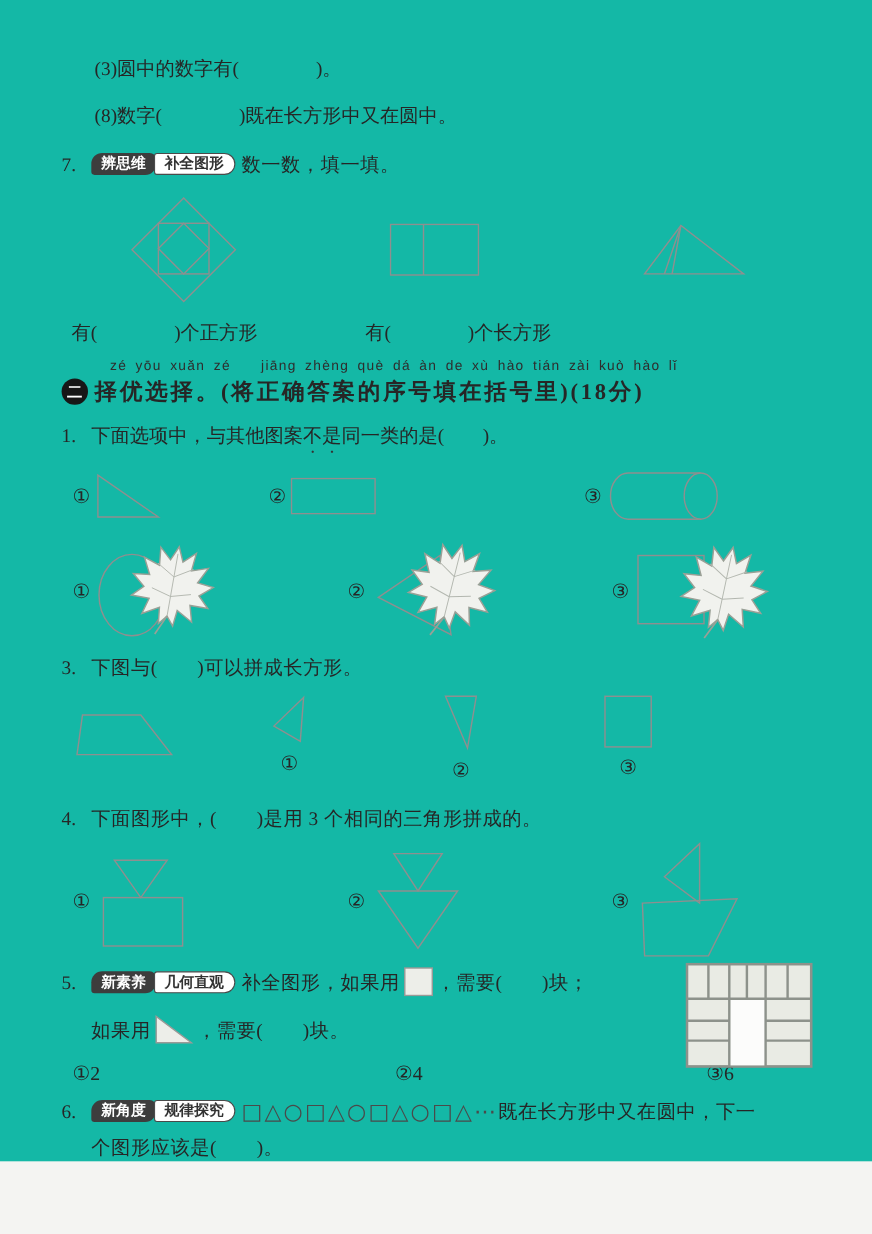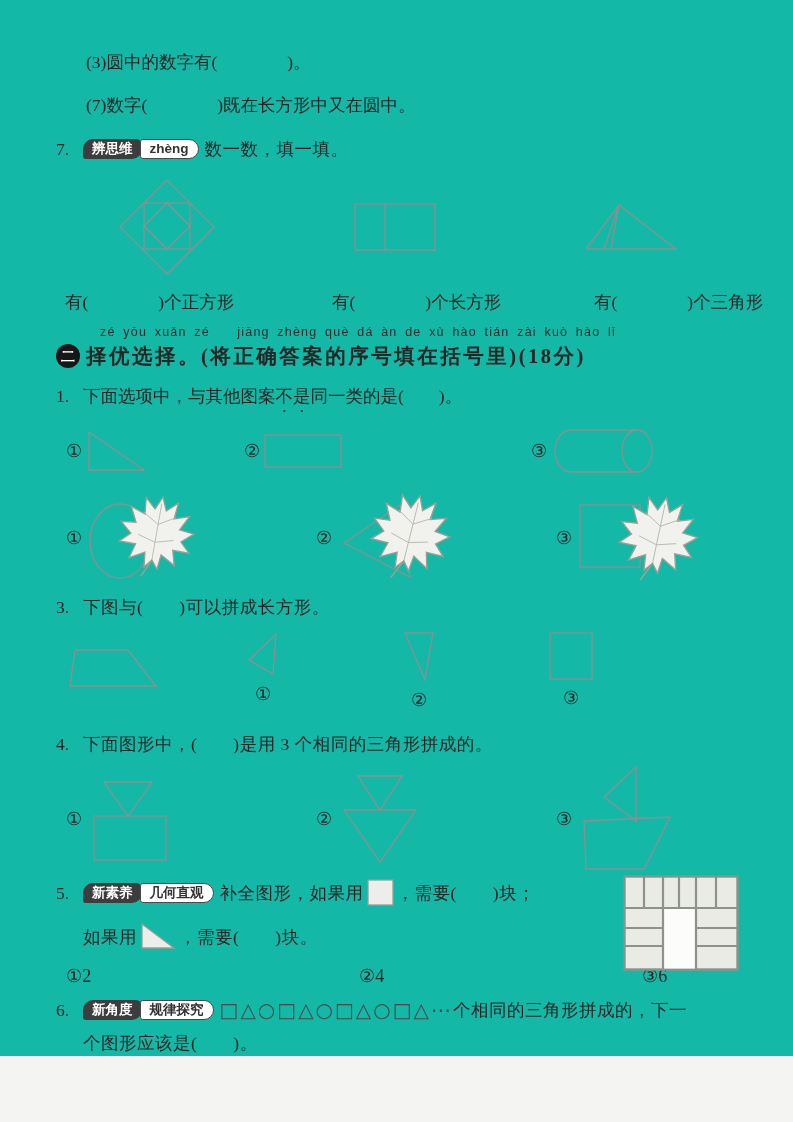--- a/index.html
+++ b/index.html
@@ -92,45 +92,44 @@
       <path d="M50,6 L57,22 L70,10 L68,30 L86,24 L77,42 L95,44 L81,56 L93,68 L73,68 L78,86 L60,76 L58,94 L50,84 L42,94 L40,76 L22,86 L27,68 L7,68 L19,56 L5,44 L23,42 L14,24 L32,30 L30,10 L43,22 Z" fill="#f1f2ee" stroke="#9aa096" stroke-width="1.6"></path>
       <path d="M50,14 L50,84 M50,40 L30,28 M50,40 L70,28 M50,62 L28,56 M50,62 L72,56" fill="none" stroke="#b3b7af" stroke-width="1"></path>
       <path d="M50,84 L40,106" fill="none" stroke="#9aa096" stroke-width="1.8"></path>
     </g>
   </defs>
 </svg>
 
 <div class="page">
 
   <div class="line topline"><span>(3)圆中的数字有(　　　　)。</span></div>
-  <div class="line topline"><span>(7)数字(　　　　)既在长方形中又在圆中。</span></div>
-
-  <div class="question">
-    <span class="qnum">7.</span><span class="badge-dark">辨思维</span><span class="badge-light">zhèng</span><span class="qtext">数一数，填一填。</span>
+  <div class="line topline"><span>(8)数字(　　　　)既在长方形中又在圆中。</span></div>
+
+  <div class="question">
+    <span class="qnum">7.</span><span class="badge-dark">辨思维</span><span class="badge-light">补全图形</span><span class="qtext">数一数，填一填。</span>
   </div>
   <div class="q7-row">
     <svg class="outline" width="98" height="98" viewBox="0 0 98 98" style="margin-left:62px;">
       <polygon points="49,2 96,49 49,96 2,49"></polygon>
       <rect x="26" y="25" width="46" height="46"></rect>
       <polygon points="49,25 72,48 49,71 26,48"></polygon>
     </svg>
     <svg class="outline" width="82" height="48" viewBox="0 0 82 48" style="margin-left:138px;">
       <rect x="1" y="1" width="80" height="46"></rect>
       <line x1="31" y1="1" x2="31" y2="47"></line>
     </svg>
     <svg class="outline" width="96" height="50" viewBox="0 0 96 50" style="margin-left:148px;">
       <polygon points="35,3 2,47 92,47"></polygon>
       <line x1="35" y1="3" x2="20" y2="47"></line>
       <line x1="35" y1="3" x2="27" y2="47"></line>
     </svg>
   </div>
   <div class="q7-blanks">
     <span>有(　　　　)个正方形</span>
     <span>有(　　　　)个长方形</span>
-    <span>有(　　　　)个三角形</span>
   </div>
 
   <div class="pinyin">zé yōu xuǎn zé　　jiāng zhèng què dá àn de xù hào tián zài kuò hào lǐ</div>
   <div class="section-header">
     <span class="sec-circle">二</span>
     <span class="sec-title">择优选择。(将正确答案的序号填在括号里)(18分)</span>
   </div>
 
   <div class="question">
     <span class="qnum">1.</span><span>下面选项中，与其他图案</span><span class="emph">不是</span><span>同一类的是(　　)。</span>
@@ -267,21 +266,21 @@
           <line x1="73" y1="53" x2="114.5" y2="53"></line>
           <line x1="73" y1="71" x2="114.5" y2="71"></line>
           <line x1="40" y1="33" x2="40" y2="94.5"></line>
           <line x1="73" y1="33" x2="73" y2="94.5"></line>
         </g>
       </svg>
     </div>
   </div>
 
   <div class="question">
-    <span class="qnum">6.</span><span class="badge-dark">新角度</span><span class="badge-light">规律探究</span><span class="seq">□△○□△○□△○□△⋯</span><span class="qtext">个相同的三角形拼成的，下一</span>
+    <span class="qnum">6.</span><span class="badge-dark">新角度</span><span class="badge-light">规律探究</span><span class="seq">□△○□△○□△○□△⋯</span><span class="qtext">既在长方形中又在圆中，下一</span>
   </div>
   <div class="q6-line2">
     <span class="qtext">个图形应该是(　　)。</span>
   </div>
   <div class="options-row glyph-row">
     <span class="glyph">①□</span>
     <span class="glyph">②△</span>
     <span class="glyph">③○</span>
   </div>
 

